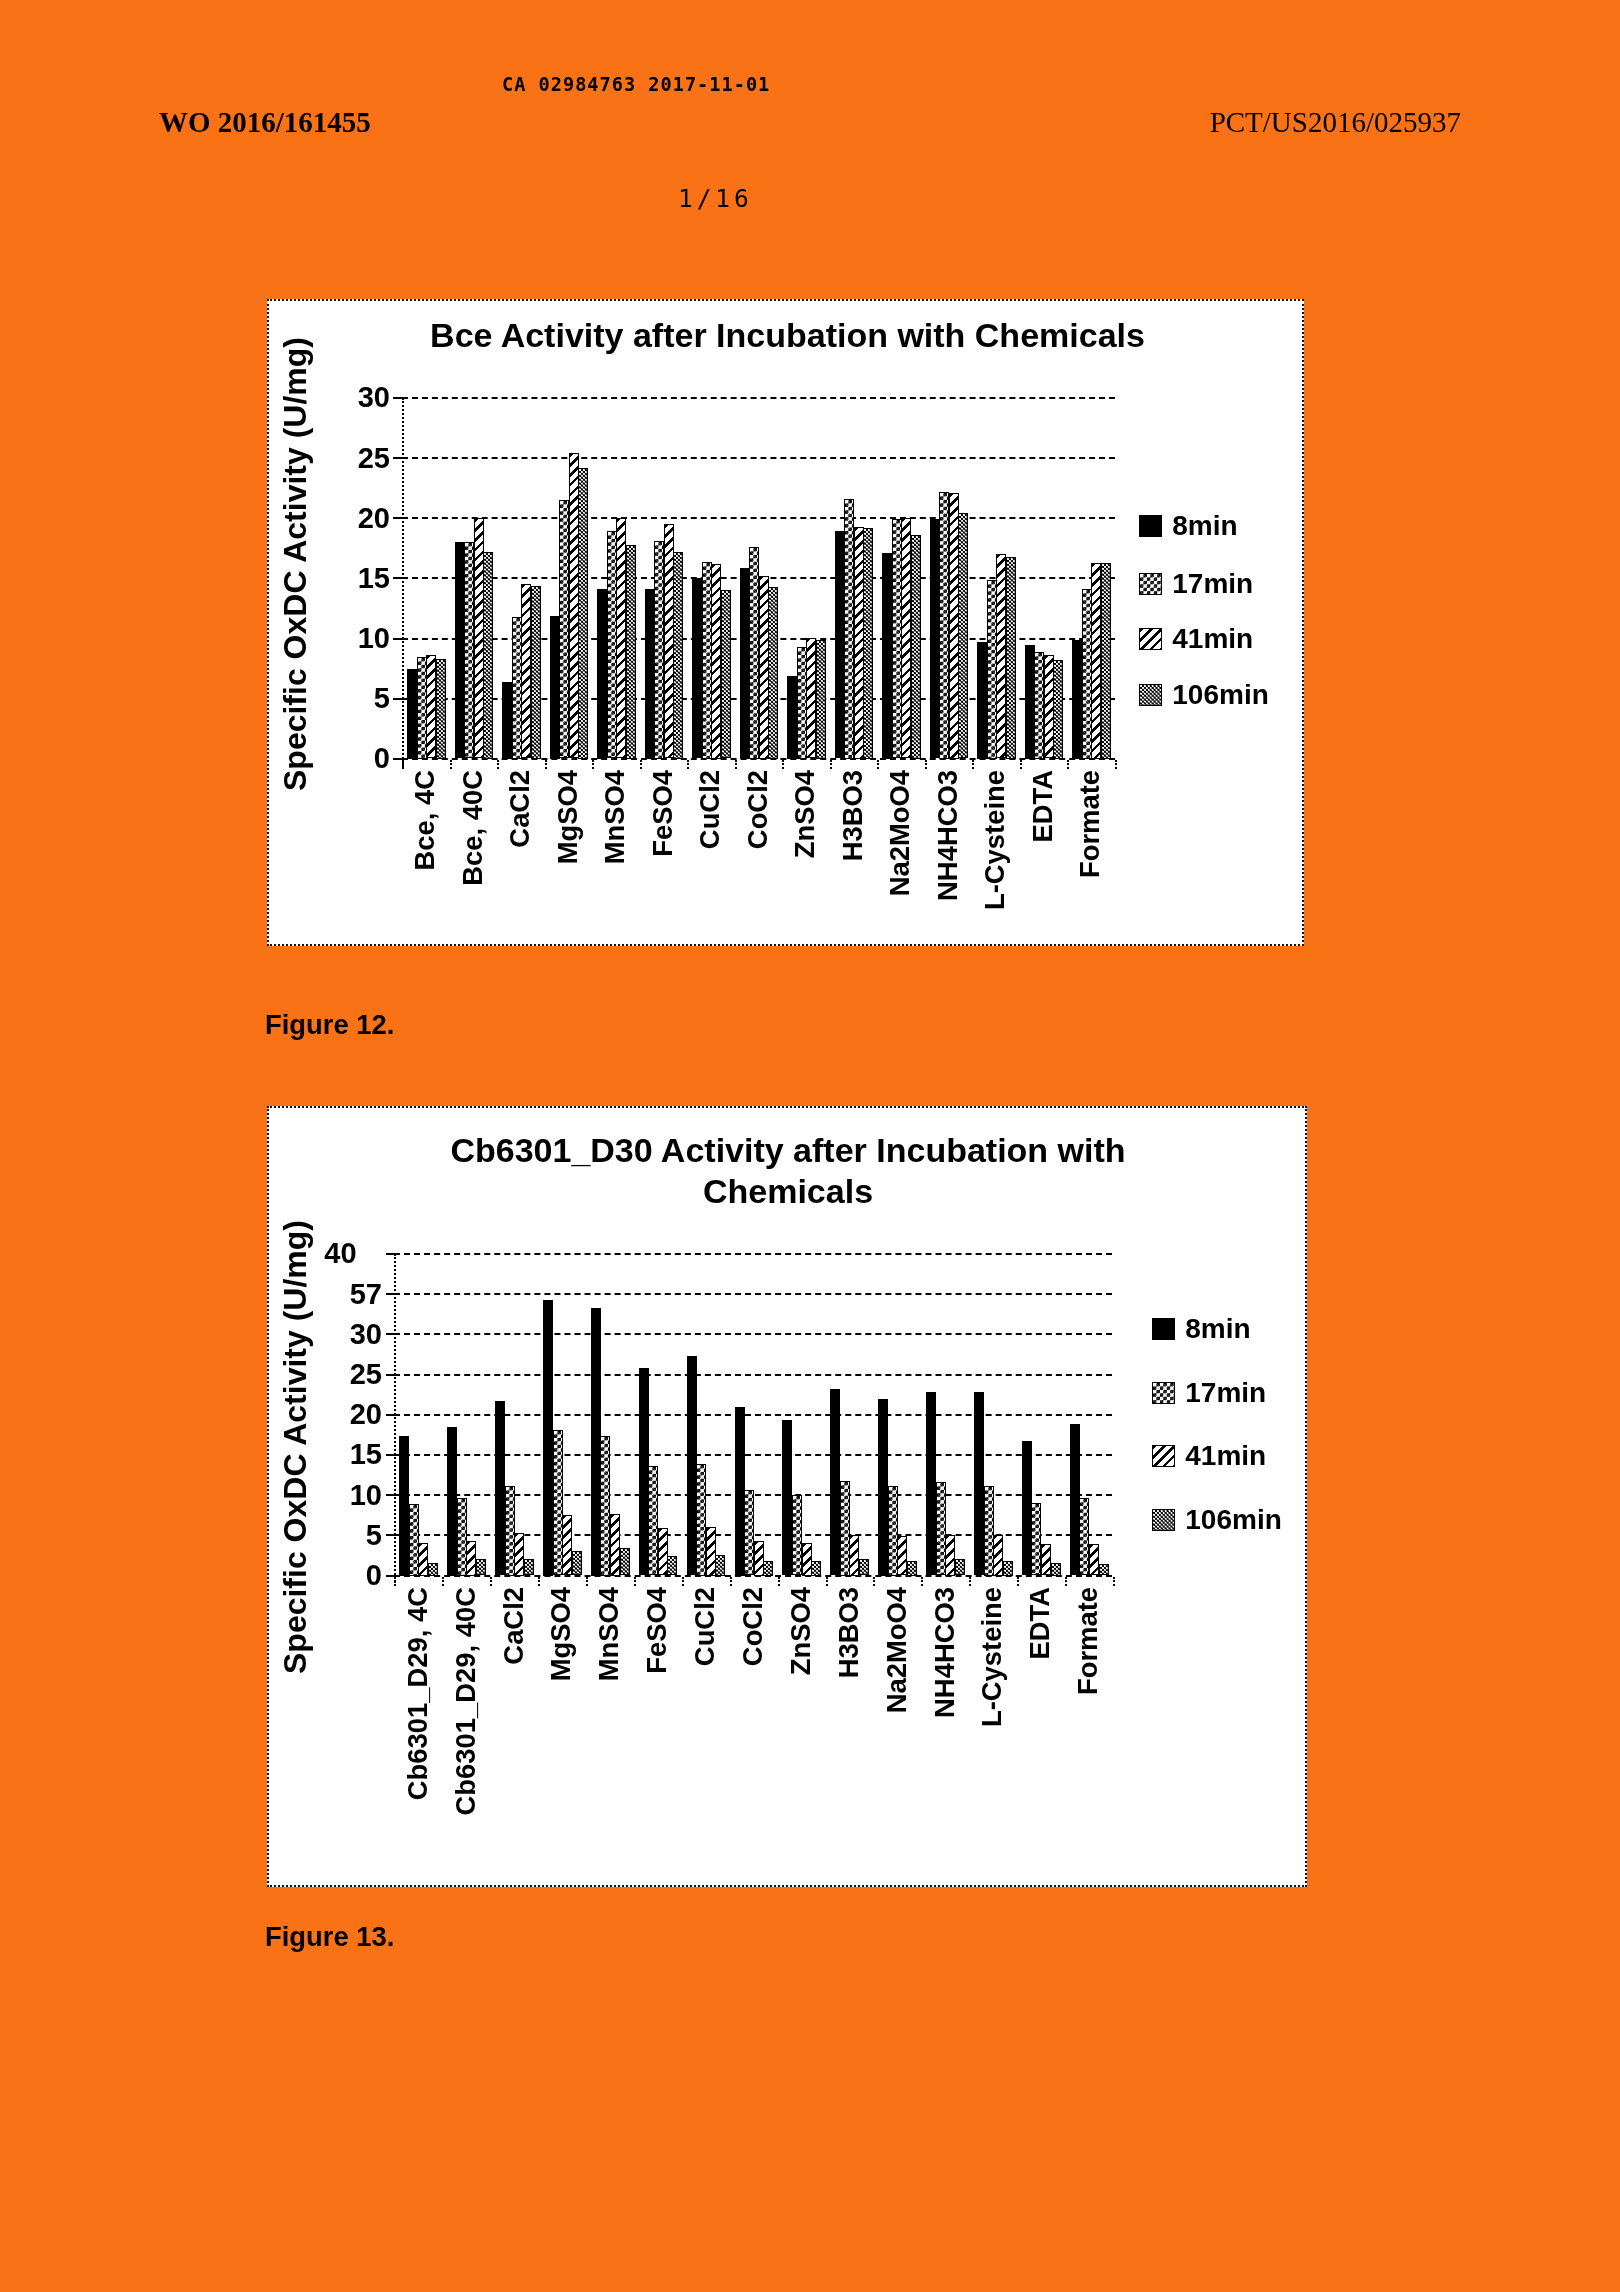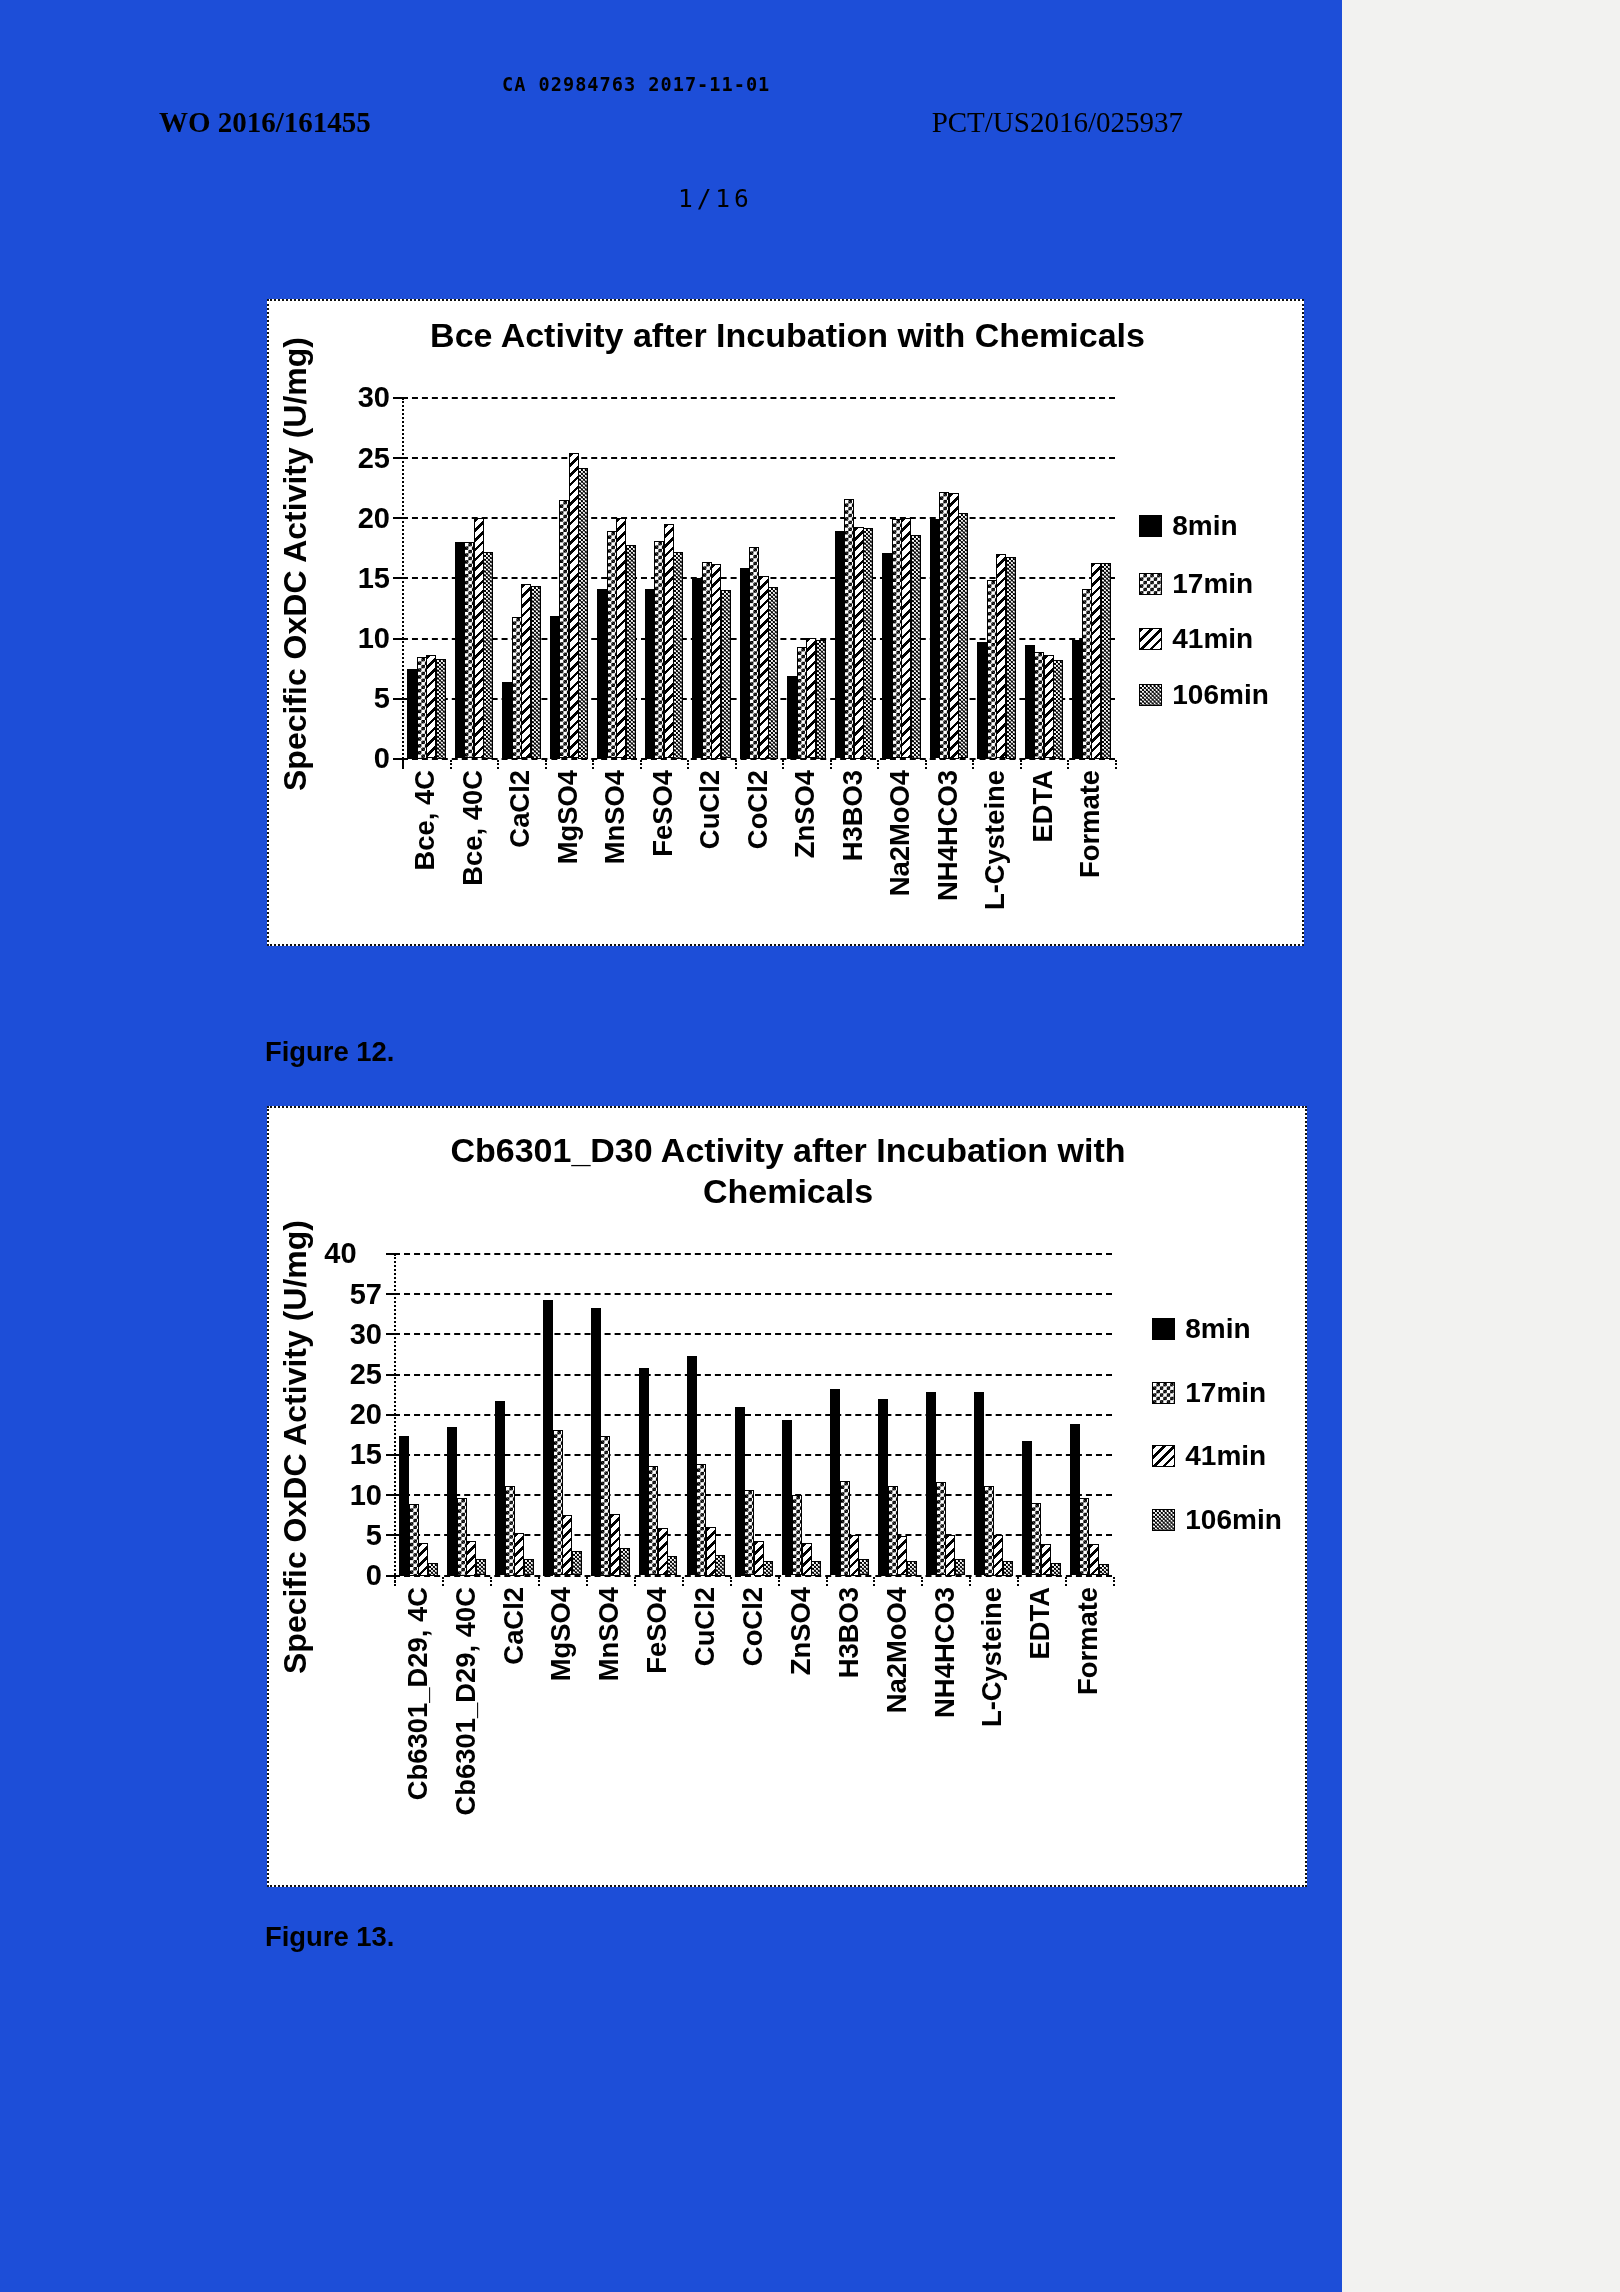--- a/index.html
+++ b/index.html
@@ -1,16 +1,16 @@
 <!DOCTYPE html>
 <html><head>
 <meta charset="utf-8">
 <style>
   html,body{margin:0;padding:0;background:#f2f2f0;}
-  .page{position:relative;width:1342px;height:2293px;background:#1d4ed8;
+  .page{position:relative;width:1620px;height:2293px;background:#f97316;
         font-family:"Liberation Sans",sans-serif;overflow:hidden;}
   .stamp{position:absolute;left:502px;top:74px;font-family:"DejaVu Sans Mono",monospace;
          font-weight:bold;font-size:18.6px;letter-spacing:1px;color:#000;}
   .doc-left{position:absolute;left:159px;top:106px;font-family:"Liberation Serif",serif;
             font-weight:bold;font-size:29px;color:#000;}
   .doc-right{position:absolute;right:159px;top:106px;font-family:"Liberation Serif",serif;
              font-weight:normal;font-size:29px;color:#000;}
   .page-num{position:absolute;left:678px;top:184px;font-family:"DejaVu Sans Mono",monospace;
             font-size:24.5px;letter-spacing:3.9px;color:#000;}
   .chart-box{position:absolute;background:#fff;border:2px dotted #111;box-sizing:border-box;}
@@ -178,21 +178,21 @@
       </div>
       <div class="legend-item" style="left: 870px; top: 322px;">
         <div class="legend-swatch pat-diagonal"></div>
         <span class="legend-label">41min</span>
       </div>
       <div class="legend-item" style="left: 870px; top: 378px;">
         <div class="legend-swatch pat-dense"></div>
         <span class="legend-label">106min</span>
       </div>
     </div>
-  <div class="fig-caption" style="top:1036px;">Figure 12.</div>
+  <div class="fig-caption" style="top:1009px;">Figure 12.</div>
 
   <div class="chart-box" style="left:267px;top:1106px;width:1040px;height:781px;">
     <div class="chart-title" style="left:132px;top:21.6px;width:774px;">Cb6301_D30 Activity after Incubation with Chemicals</div>
     <div class="ylabel" style="left:7.8px;top:154px;height:412px;">Specific OxDC Activity (U/mg)</div>
   <div class="gridline" style="left: 125px; top: 467px; width: 718px;"></div>
       <div class="ytick" style="left: 30px; top: 450px;">0</div>
       <div class="ytickmark" style="left: 117px; top: 467px;"></div>
       <div class="gridline" style="left: 125px; top: 426px; width: 718px;"></div>
       <div class="ytick" style="left: 30px; top: 410px;">5</div>
       <div class="ytickmark" style="left: 117px; top: 426px;"></div>

